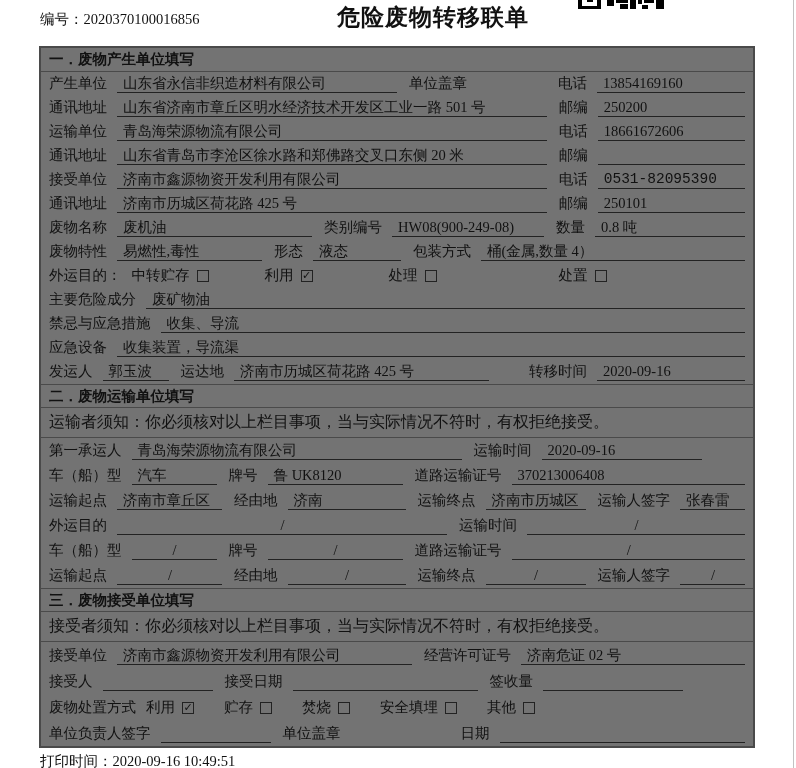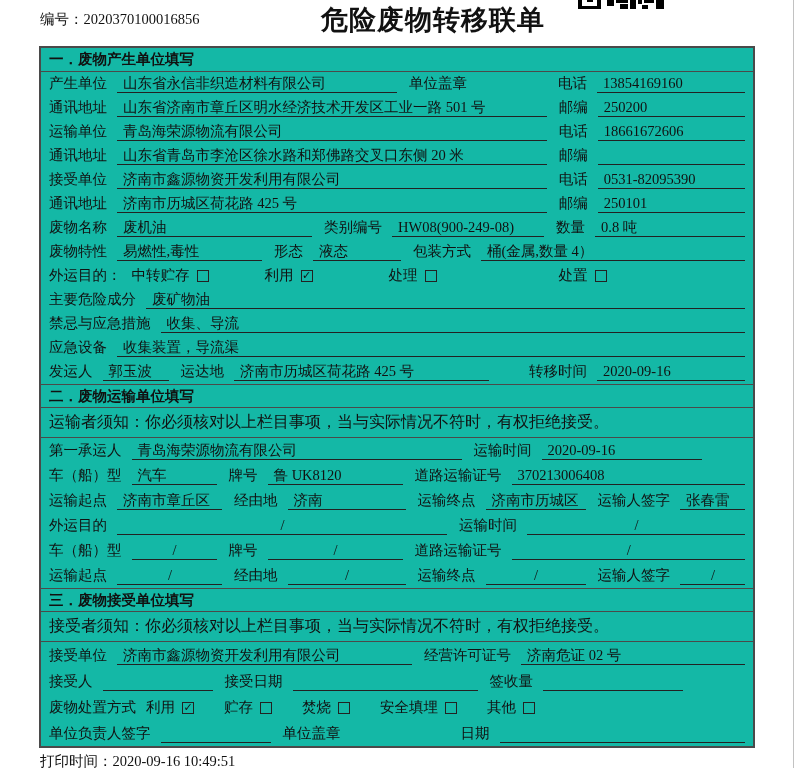--- a/index.html
+++ b/index.html
@@ -2,22 +2,22 @@
 <html><head>
 <meta charset="utf-8">
 <style>
   html,body{margin:0;padding:0;width:796px;height:768px;overflow:hidden;background:#fff;}
   body{font-family:"Liberation Serif","DejaVu Serif",serif;color:#111;}
   .page{position:absolute;left:0;top:0;width:796px;height:768px;background:#fff;}
   .page-edge{position:absolute;right:2px;top:0;width:1px;height:768px;background:#c2c2c2;}
   .qr{position:absolute;left:578px;top:0;width:92px;height:10px;}
   .doc-no{position:absolute;left:40px;top:10px;font-size:14.5px;white-space:nowrap;}
   .doc-title{position:absolute;left:70px;right:0;top:2px;margin:0;text-align:center;
-    font-family:"Liberation Sans","DejaVu Sans",sans-serif;font-weight:700;font-size:27px;letter-spacing:1px;}
-  .form-table{position:absolute;left:39px;top:46px;width:716px;border:2px solid #4a4a4a;box-sizing:border-box;background:#14b8a6;}
+    font-family:"Liberation Sans","DejaVu Sans",sans-serif;font-weight:700;font-size:23px;letter-spacing:1px;}
+  .form-table{position:absolute;left:39px;top:46px;width:716px;border:2px solid #4a4a4a;box-sizing:border-box;background:#737373;}
   section{display:block;}
   .sec-header{height:24px;line-height:23px;padding:0 8px;font-size:14.5px;font-weight:700;
     font-family:"Liberation Sans","DejaVu Sans",sans-serif;border-bottom:1.5px solid #4a4a4a;box-sizing:border-box;}
   .sec-header.bt{border-top:1.5px solid #4a4a4a;}
   .notice{height:30px;display:flex;align-items:center;padding:0 8px;font-size:16px;
     border-bottom:1.5px solid #4a4a4a;box-sizing:border-box;}
   .rows{display:block;}
   .frow{display:flex;align-items:flex-end;padding:0 8px 3px 8px;box-sizing:border-box;}
   .rows-s1 .frow{height:24px;}
   .rows-s2 .frow{height:25px;}
@@ -93,21 +93,21 @@
             <span class="fvalue" style="width: 432px;">山东省青岛市李沧区徐水路和郑佛路交叉口东侧 20 米</span>
             <span class="flexfill"></span>
             <span class="flabel">邮编</span>
             <span class="fvalue" style="width: 148px;"></span>
           </div>
           <div class="frow">
             <span class="flabel">接受单位</span>
             <span class="fvalue" style="width: 432px;">济南市鑫源物资开发利用有限公司</span>
             <span class="flexfill"></span>
             <span class="flabel">电话</span>
-            <span class="fvalue" style="width: 148px;">0531-82095390</span>
+            <span class="fvalue" style="width: 148px; font-family: Liberation Mono, monospace;">0531-82095390</span>
           </div>
           <div class="frow">
             <span class="flabel">通讯地址</span>
             <span class="fvalue" style="width: 432px;">济南市历城区荷花路 425 号</span>
             <span class="flexfill"></span>
             <span class="flabel">邮编</span>
             <span class="fvalue" style="width: 148px;">250101</span>
           </div>
           <div class="frow">
             <span class="flabel">废物名称</span>

